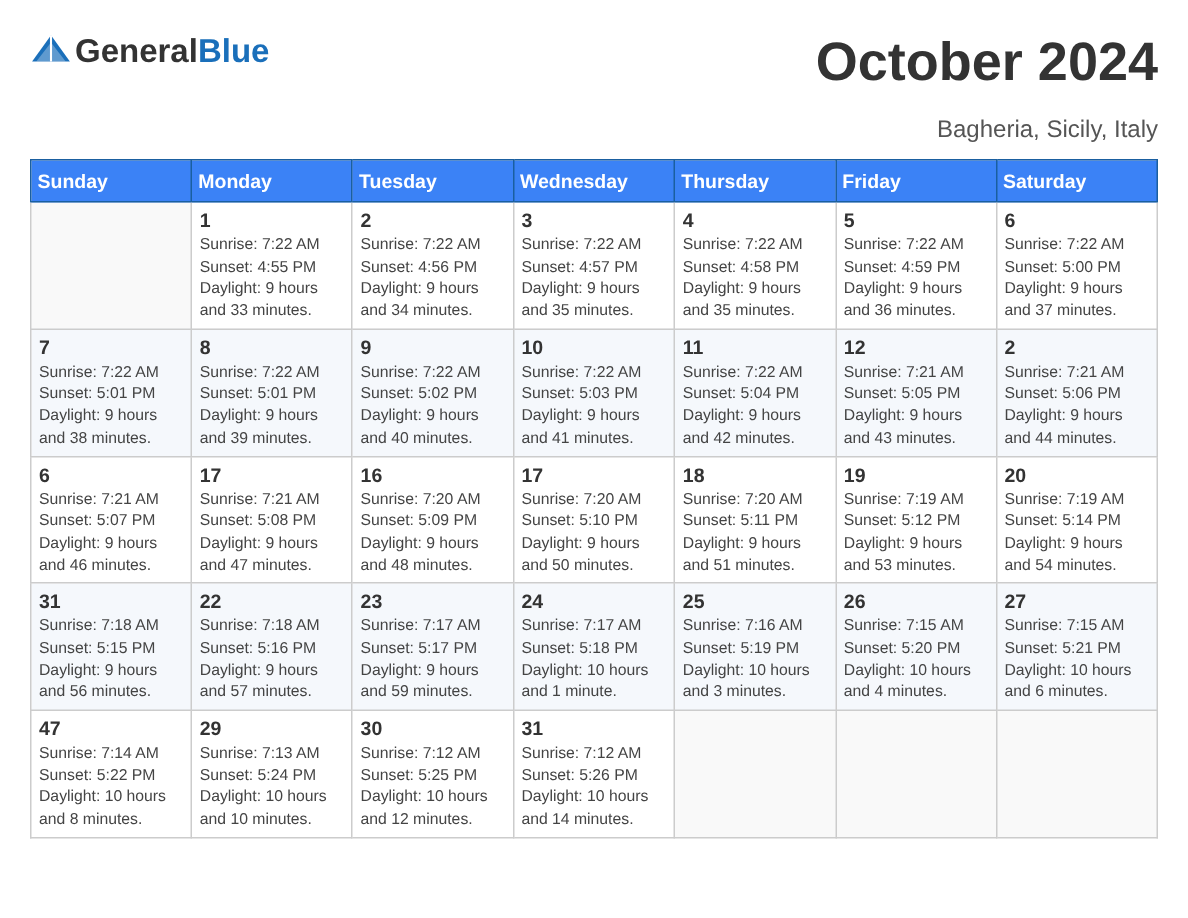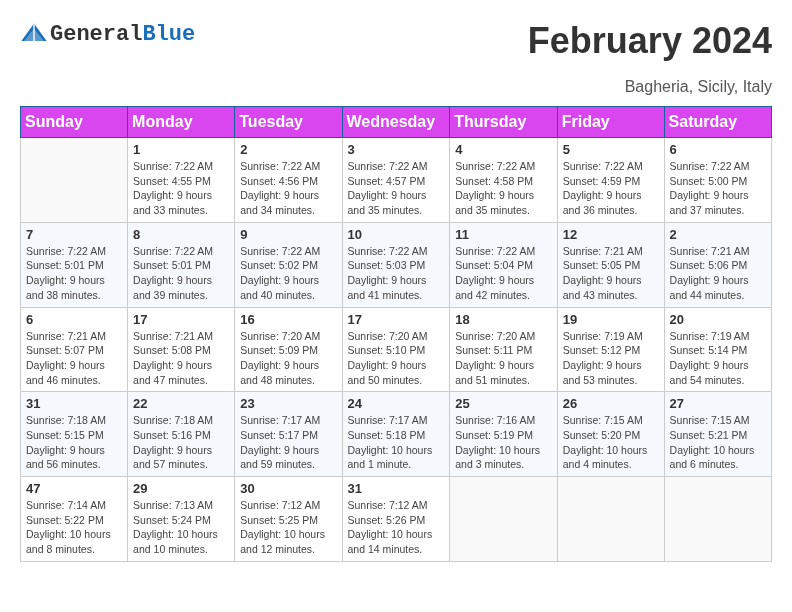--- a/index.html
+++ b/index.html
@@ -16,21 +16,20 @@
       align-items: flex-start;
       margin-bottom: 10px;
     }
     .logo {
       display: flex;
       align-items: center;
     }
     .logo-text {
       font-size: 22px;
       font-weight: bold;
-      font-family: Liberation Mono, monospace;
     }
     .logo-general { color: #333; }
     .logo-blue { color: #1a6fba; }
     .logo-icon {
       width: 28px;
       height: 28px;
       margin-right: 2px;
     }
     .title-block {
       text-align: right;
@@ -44,25 +43,25 @@
       font-size: 16px;
       color: #555;
       margin-top: 16px;
     }
     .calendar {
       width: 100%;
       border-collapse: collapse;
       font-size: 11px;
     }
     .calendar thead tr th {
-      background-color: #d946ef;
+      background-color: #3b82f6;
       color: #fff;
       padding: 6px 4px;
       text-align: left;
-      font-size: 16px;
+      font-size: 13px;
       font-weight: bold;
       border: 1px solid #1a5fa0;
     }
     .calendar tbody tr td {
       border: 1px solid #ccc;
       padding: 4px 5px;
       vertical-align: top;
       width: 108px;
       min-height: 80px;
     }
@@ -98,21 +97,21 @@
     <svg class="logo-icon" viewBox="0 0 40 40" xmlns="http://www.w3.org/2000/svg">
       <polygon points="20,5 38,30 2,30" fill="#1a6fba"></polygon>
       <polygon points="20,12 34,30 6,30" fill="#fff" opacity="0.3"></polygon>
       <line x1="20" y1="5" x2="20" y2="30" stroke="#fff" stroke-width="2"></line>
     </svg>
     <span class="logo-text">
       <span class="logo-general">General</span><span class="logo-blue">Blue</span>
     </span>
   </div>
   <div class="title-block">
-    <div class="month-title">February 2024</div>
+    <div class="month-title">October 2024</div>
     <div class="location-title">Bagheria, Sicily, Italy</div>
   </div>
 </div>
 
 <table class="calendar">
   <thead>
     <tr id="weekday-header">
         <th>Sunday</th>
         <th>Monday</th>
         <th>Tuesday</th>

